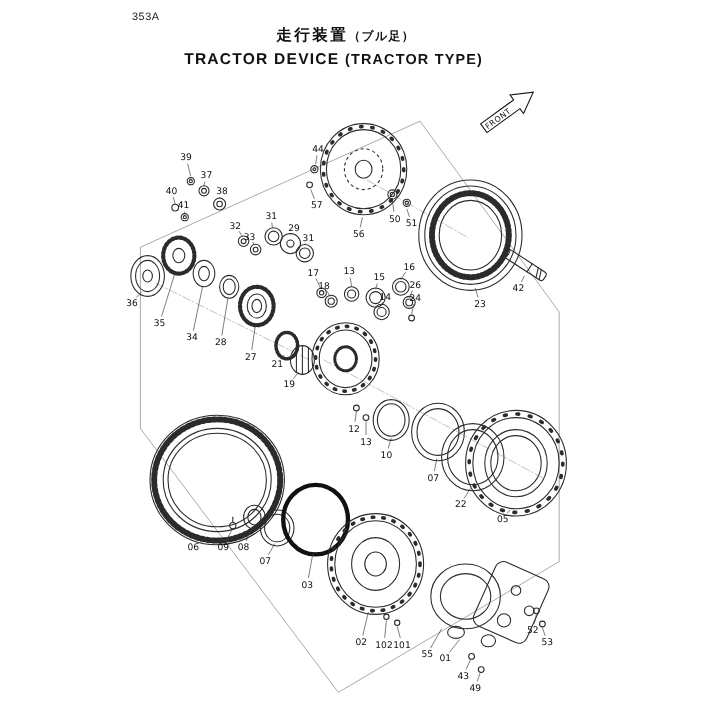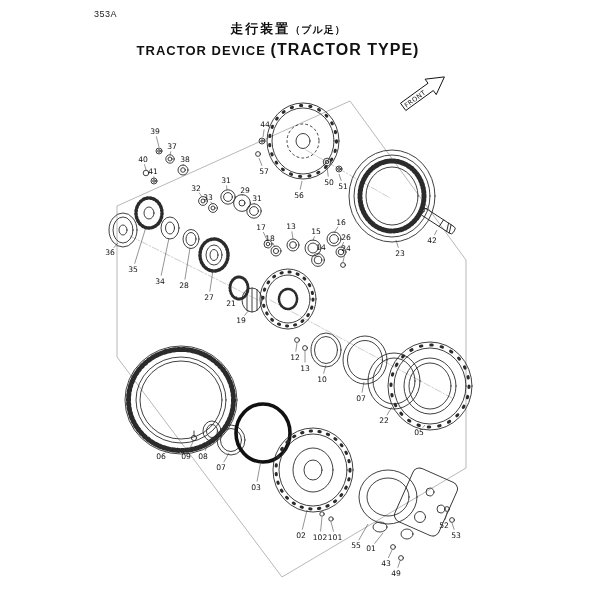--- a/index.html
+++ b/index.html
@@ -1,29 +1,29 @@
 <!DOCTYPE html>
 <html><head>
 <meta charset="utf-8">
 <style>
   html,body{margin:0;padding:0;}
   body{
     width:600px;height:600px;position:relative;overflow:hidden;
     background:#ffffff;font-family:"Liberation Sans",sans-serif;color:#111;
   }
   .page-num{
-    position:absolute;left:94px;top:9px;font-size:9px;letter-spacing:.5px;color:#222;
+    position:absolute;left:110px;top:9px;font-size:9px;letter-spacing:.5px;color:#222;
   }
   .titles{
     position:absolute;top:20px;left:0;width:556px;text-align:center;color:#111;
   }
   .title-jp{font-size:13px;font-weight:bold;letter-spacing:2px;font-family:"DejaVu Sans",sans-serif;padding-left:20px;}
   .title-jp .sub{font-size:10px;letter-spacing:1px;}
   .title-en{font-size:13px;font-weight:bold;letter-spacing:1px;margin-top:3px;}
-  .title-en .sub{font-size:16px;}
+  .title-en .sub{font-size:12px;}
   svg#diagram-svg{position:absolute;left:0;top:0;}
   #label-layer text{
     font-family:"DejaVu Sans",sans-serif;font-size:7.6px;fill:#111;text-anchor:middle;
   }
   #leader-layer line{stroke:#3a3a3a;stroke-width:.55px;}
   #front-text{font-family:"DejaVu Sans",sans-serif;font-size:6.5px;fill:#111;stroke:none;letter-spacing:.5px;}
 </style>
 </head>
 <body>
 

